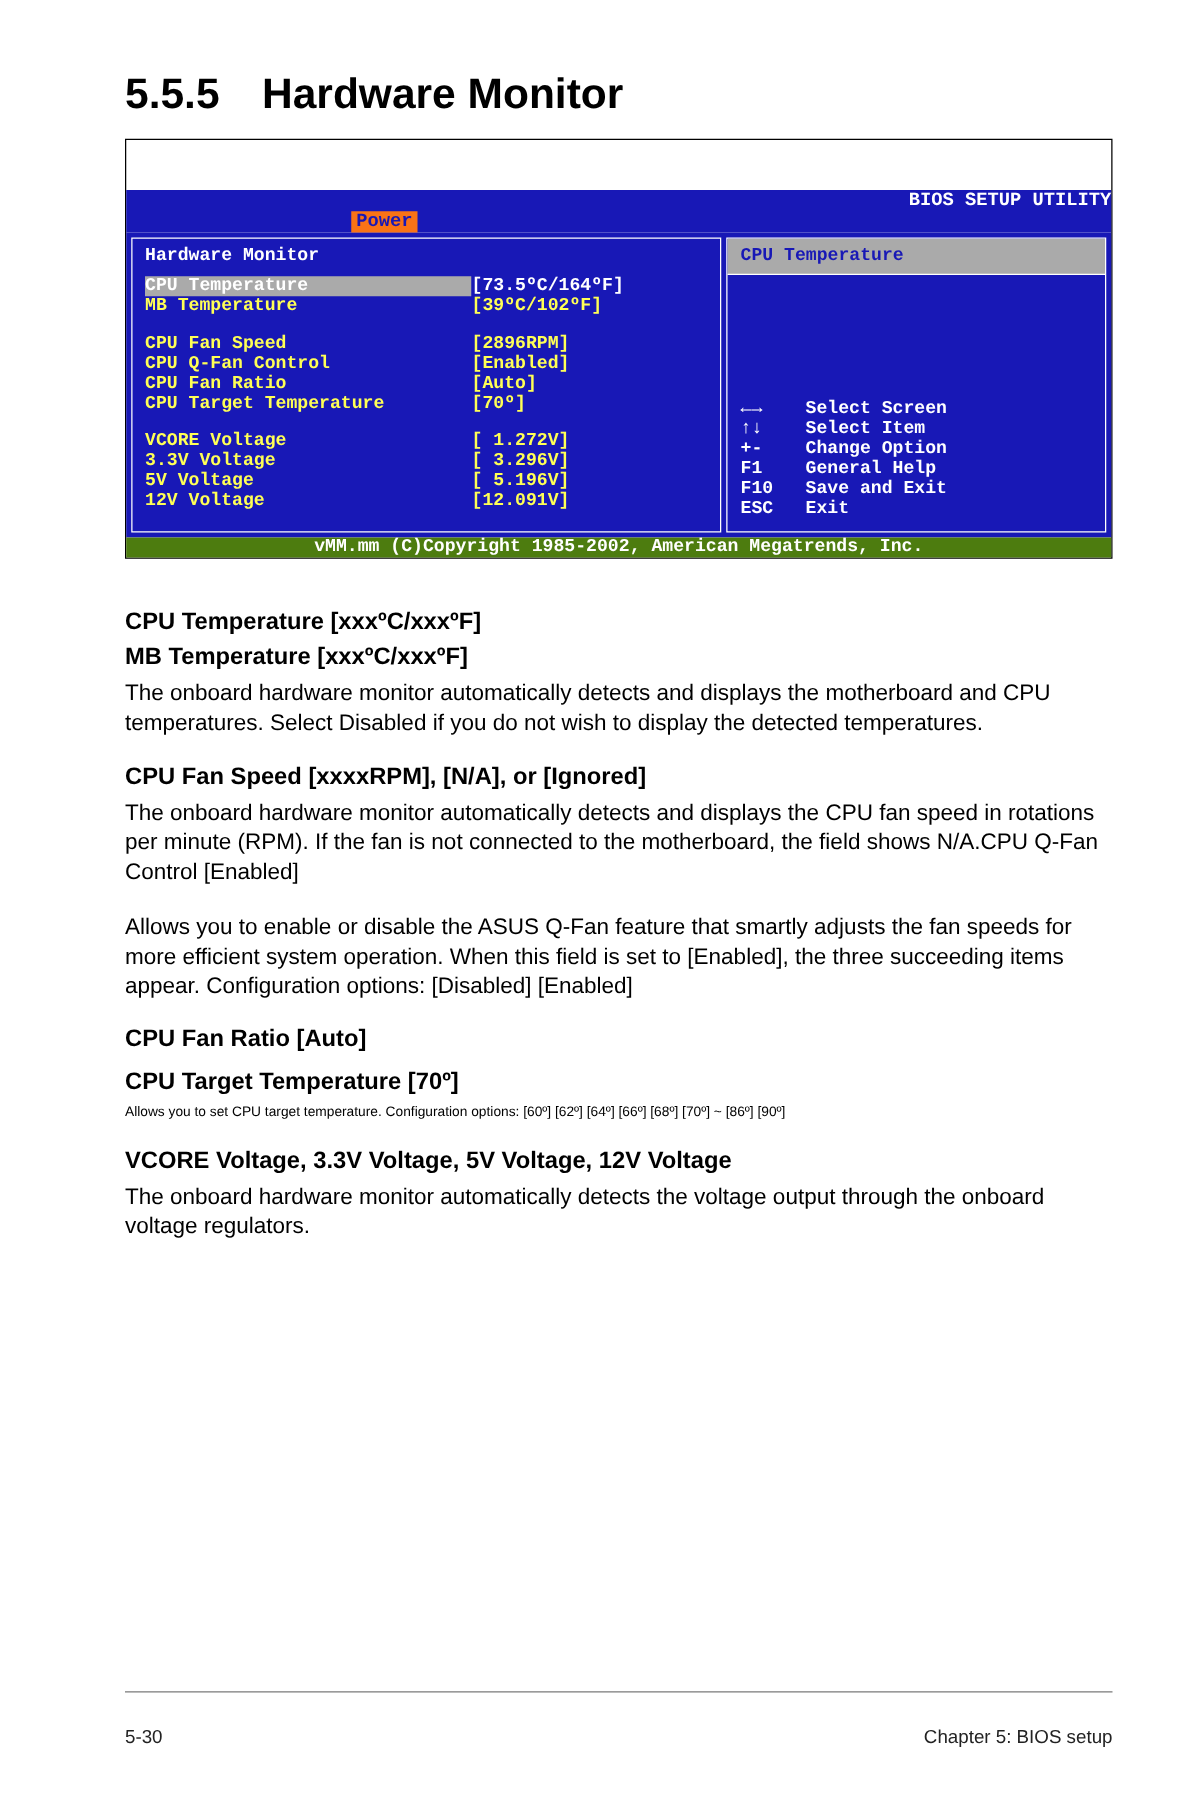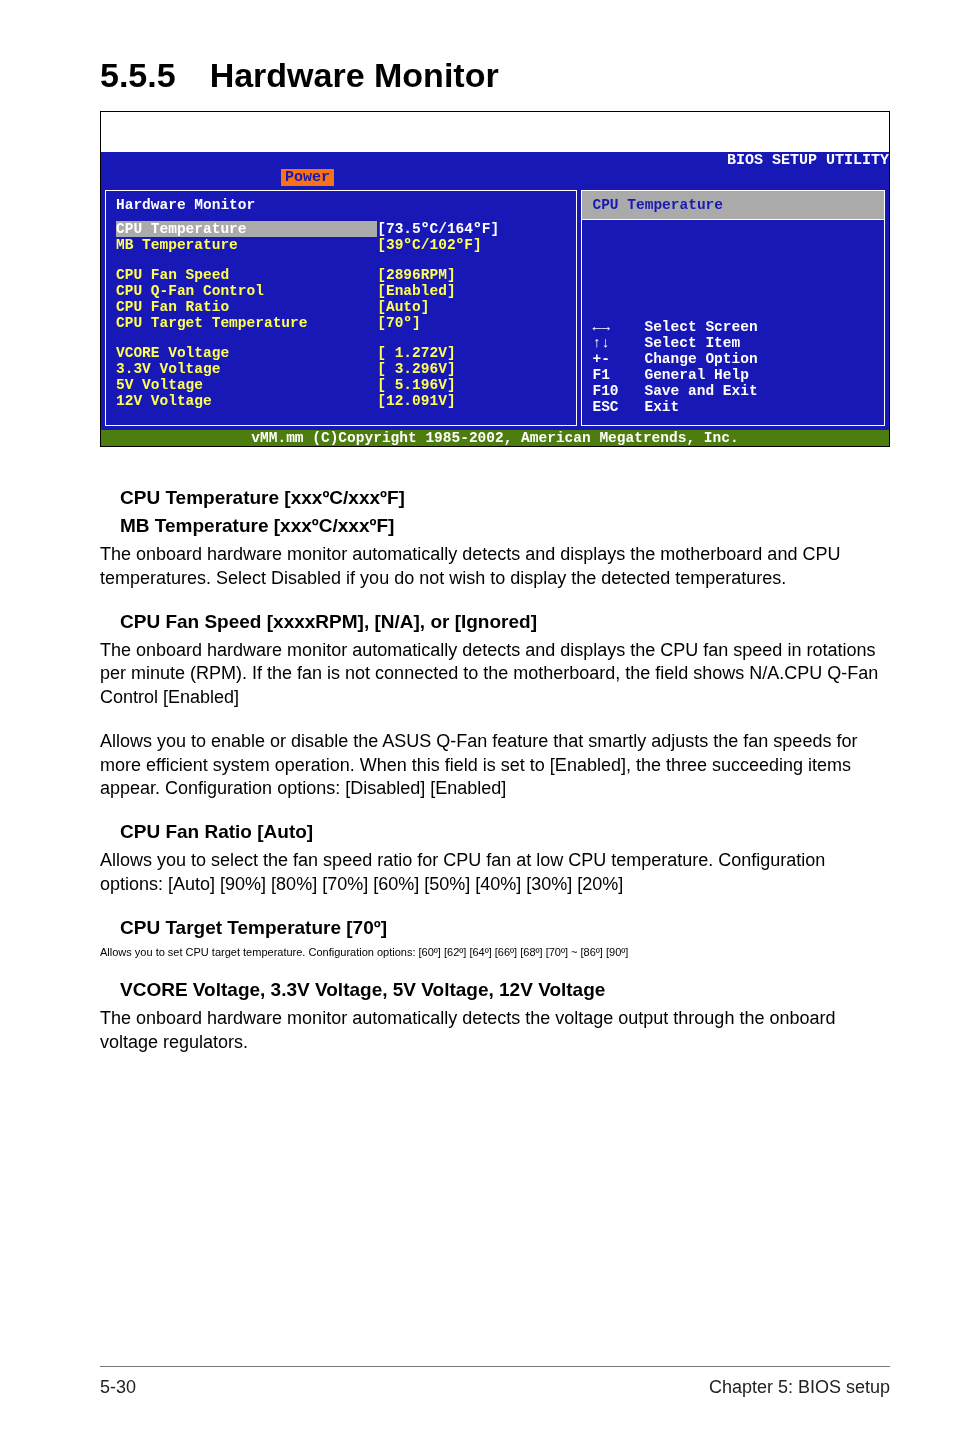--- a/index.html
+++ b/index.html
@@ -20,25 +20,25 @@
   .bios-value { width: 42%; }
   .bios-yellow { color: #ffff55; font-weight: bold; }
   .bios-white { color: #fff; font-weight: bold; }
   .bios-selrow .bios-label { background:#aaaaaa; color:#fff; }
   .bios-spacer { height: 14px; }
   .help-title { color:#1818b6; font-weight:bold; background:#aaaaaa; margin:-6px -10px 0 -10px; padding:6px 10px; border-bottom:1px solid #fff; }
   .help-nav { margin-top:auto; }
   .help-nav-row { display:flex; color:#fff; font-weight:bold; }
   .help-key { width: 52px; }
   .bios-footer { background:#4d7c0f; color:#fff; font-family:"Courier New",monospace; font-weight:bold; text-align:center; font-size:14.5px; }
-  h2.subhead { font-size: 19px; font-weight: bold; margin-bottom: 6px; margin-left: 20px; }
+  h2.subhead { font-size: 19px; font-weight: bold; margin-bottom: 6px; }
   h2.subhead + h2.subhead { margin-top: 0; }
   p.body { font-size: 18px; line-height: 1.32; margin-bottom: 20px; }
   .section-block { margin-top: 12px; }
-  .footer { margin-top:auto; border-top: 1px solid #7a7a7a; padding-top: 10px; display:flex; justify-content:space-between; font-size:18px; color:#222; }
+  .footer { margin-top:auto; border-top: 1px solid #7a7a7a; padding-top: 27px; display:flex; justify-content:space-between; font-size:15px; color:#222; }
 </style>
 </head>
 <body>
 
 <div class="page">
 
   <h1 class="section-title">
     <span>5.5.5</span>
     <span>Hardware Monitor</span>
   </h1>
@@ -137,21 +137,20 @@
         <h2 class="subhead">MB Temperature [xxxºC/xxxºF]</h2>
         <p class="body">The onboard hardware monitor automatically detects and displays the motherboard and CPU temperatures. Select Disabled if you do not wish to display the detected temperatures.</p>
       </div>
       <div class="section-block">
         <h2 class="subhead">CPU Fan Speed [xxxxRPM], [N/A], or [Ignored]</h2>
         <p class="body">The onboard hardware monitor automatically detects and displays the CPU fan speed in rotations per minute (RPM). If the fan is not connected to the motherboard, the field shows N/A.CPU Q-Fan Control [Enabled]</p>
         <p class="body">Allows you to enable or disable the ASUS Q-Fan feature that smartly adjusts the fan speeds for more efficient system operation. When this field is set to [Enabled], the three succeeding items appear. Configuration options: [Disabled] [Enabled]</p>
       </div>
       <div class="section-block">
         <h2 class="subhead">CPU Fan Ratio [Auto]</h2>
-        <p class="body">Allows you to select the fan speed ratio for CPU fan at low CPU temperature. Configuration options: [Auto] [90%] [80%] [70%] [60%] [50%] [40%] [30%] [20%]</p>
       </div>
       <div class="section-block">
         <h2 class="subhead">CPU Target Temperature [70º]</h2>
         <p class="body" style="font-size: 11px;">Allows you to set CPU target temperature. Configuration options: [60º] [62º] [64º] [66º] [68º] [70º] ~ [86º] [90º]</p>
       </div>
       <div class="section-block">
         <h2 class="subhead">VCORE Voltage, 3.3V Voltage, 5V Voltage, 12V Voltage</h2>
         <p class="body">The onboard hardware monitor automatically detects the voltage output through the onboard voltage regulators.</p>
       </div>
     </div>

